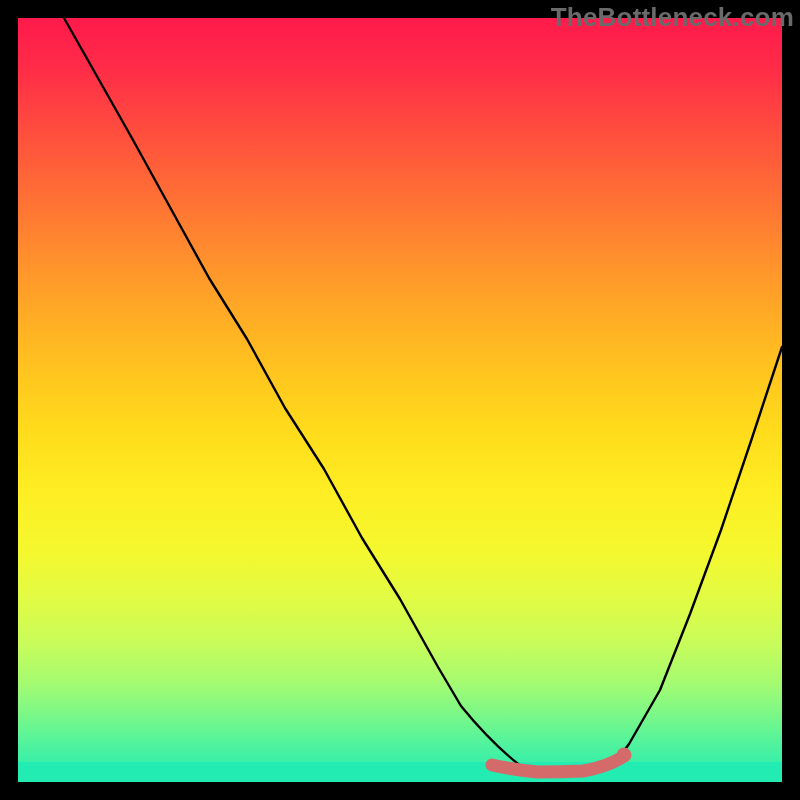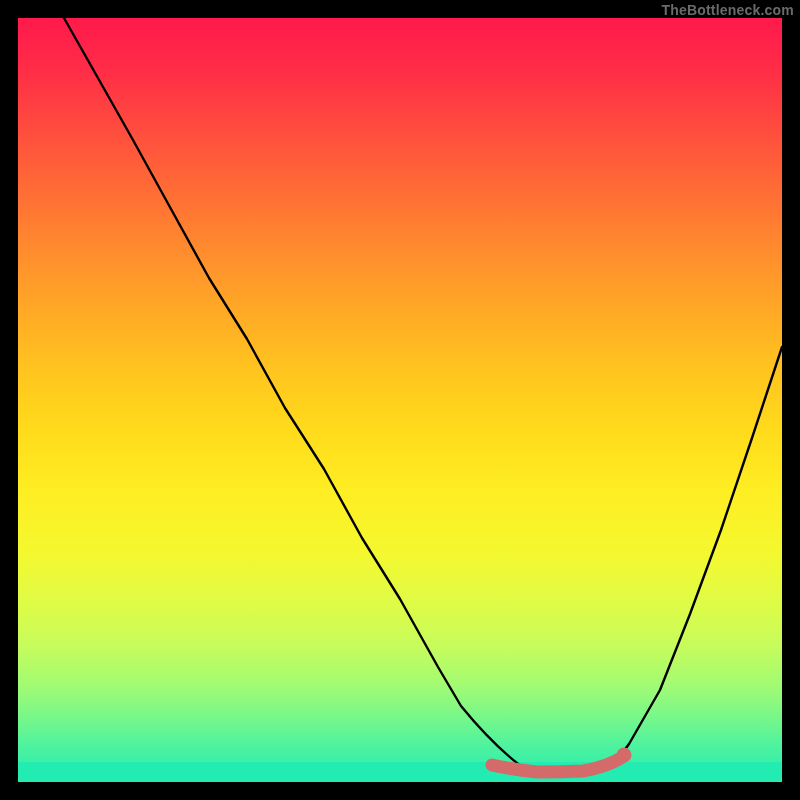--- a/index.html
+++ b/index.html
@@ -33,21 +33,21 @@
       #7df887 91%,
       #51f39d 95%,
       #22ecb2 100%
     );
   }
   .watermark {
     position: absolute;
     top: 2px;
     right: 6px;
     font-family: Arial, Helvetica, sans-serif;
-    font-size: 14px;
+    font-size: 26px;
     font-weight: 600;
     color: #6a6a6a;
     letter-spacing: 0.2px;
     user-select: none;
   }
   svg.curve {
     position: absolute;
     left: 0; top: 0;
     width: 764px;
     height: 764px;

